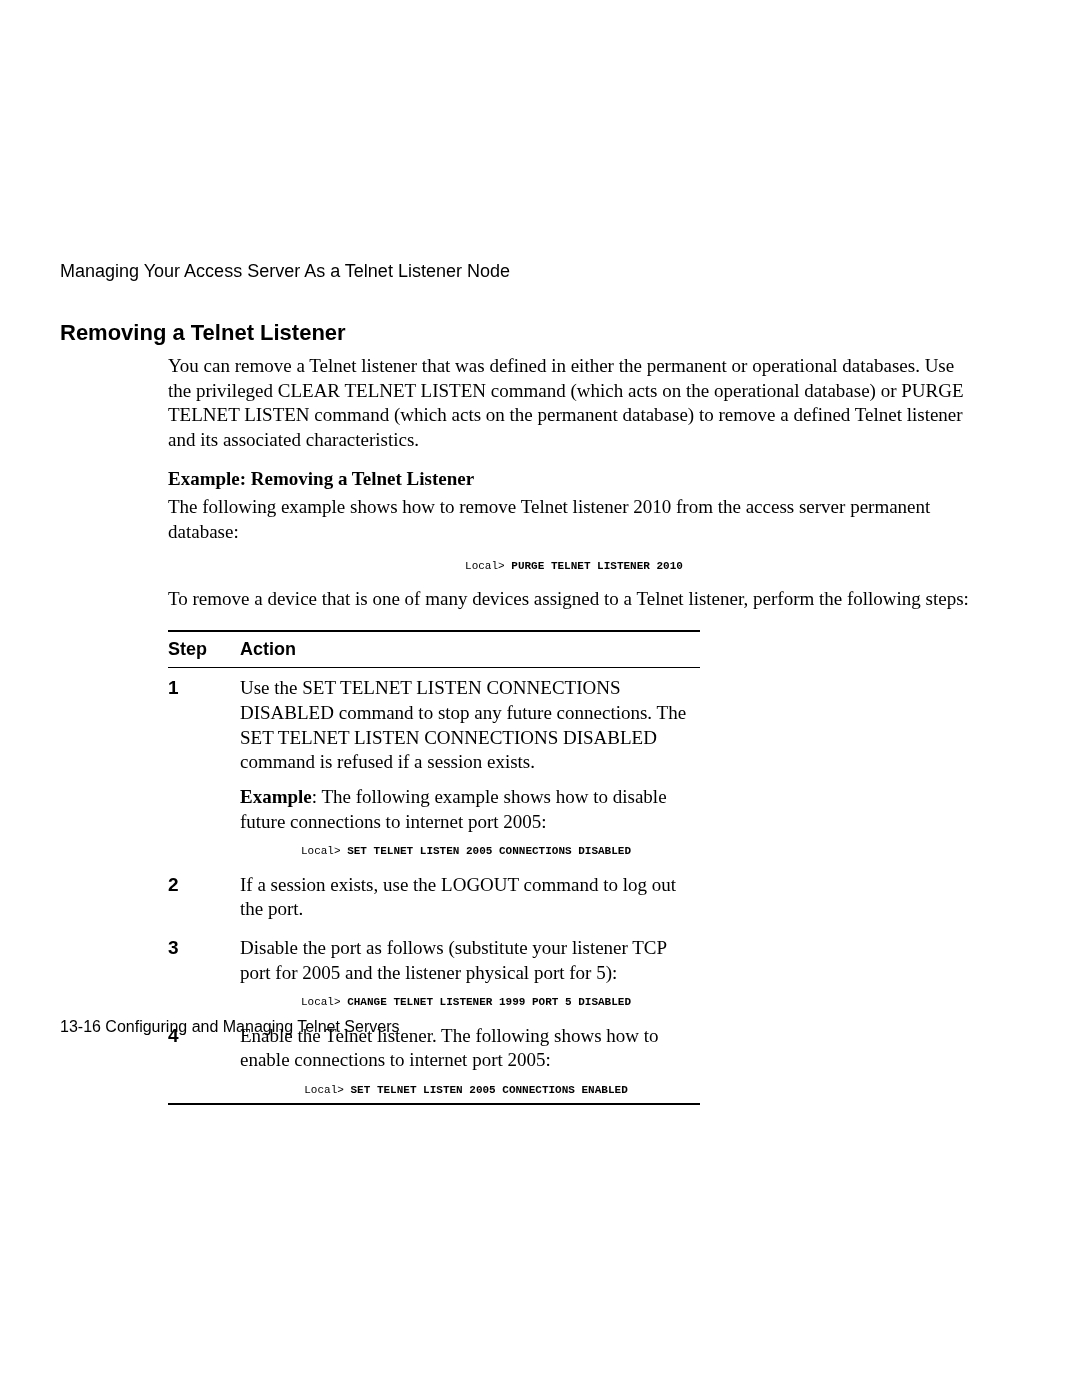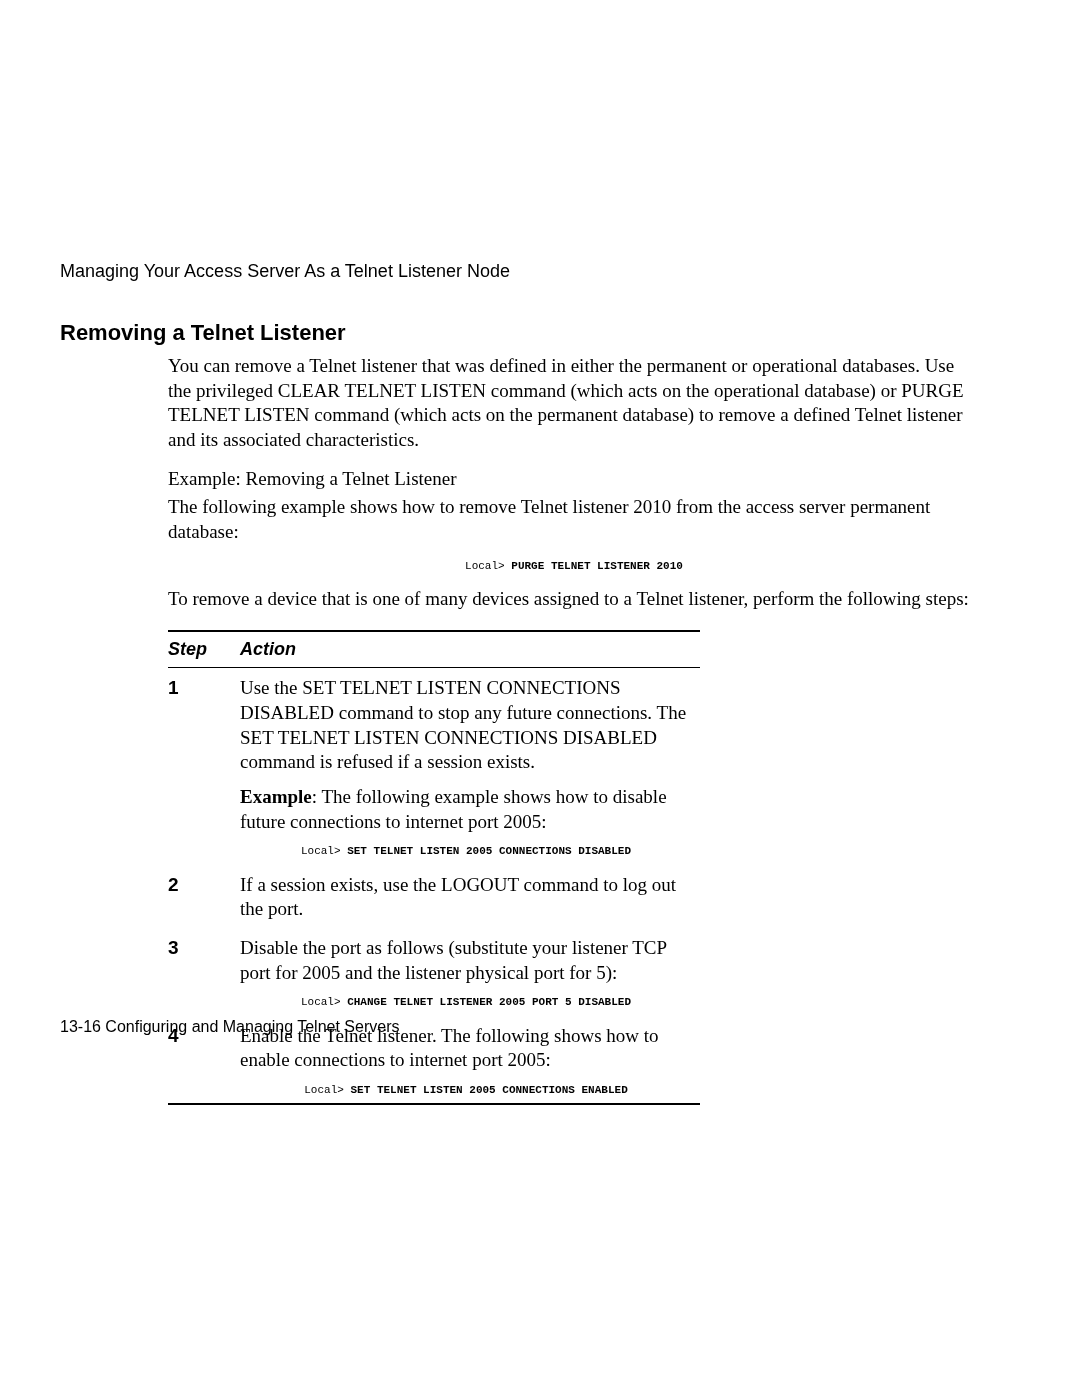--- a/index.html
+++ b/index.html
@@ -34,21 +34,21 @@
   }
   .body-indent {
     margin-left: 108px;   
   }
   .table-indent {
     margin-left: 108px;
     margin-right: 280px;  
   }
   .para { margin: 0 0 14px 0; }
   .subhead {
-    font-weight: normal;
+    font-weight: bold;
     margin: 14px 0 4px 0;
   }
   .code {
     font-family: "Courier New", Courier, monospace;
     font-size: 11px;
     white-space: pre;
     text-align: center;
   }
   .code-bold { font-weight: bold; }
   table {
@@ -58,21 +58,20 @@
   }
   th {
     font-family: Arial, Helvetica, sans-serif;
     font-weight: bold;
     text-align: left;
     font-size: 18px;
     padding: 6px 8px 6px 0;
     border-top: 2px solid #000;
     border-bottom: 1px solid #000;
     vertical-align: top;
-    font-style: italic;
   }
   td {
     font-family: "Times New Roman", Times, serif;
     font-size: 19px;
     padding: 8px 8px 6px 0;
     vertical-align: top;
     line-height: 1.3;
   }
   td.stepcol {
     font-family: Arial, Helvetica, sans-serif;
@@ -138,21 +137,21 @@
           <td class="stepcol">2</td>
           <td>
             <div class="cell-para">If a session exists, use the LOGOUT command to log out the port.</div>
           </td>
         </tr>
 
         <tr>
           <td class="stepcol">3</td>
           <td>
             <div class="cell-para">Disable the port as follows (substitute your listener TCP port for 2005 and the listener physical port for 5):</div>
-            <div class="cell-para code"><span>Local&gt; </span><span class="code-bold">CHANGE TELNET LISTENER 2005 PORT 5 DISABLED</span></div>
+            <div class="cell-para code"><span>Local&gt; </span><span class="code-bold">CHANGE TELNET LISTENER 1999 PORT 5 DISABLED</span></div>
           </td>
         </tr>
 
         <tr class="last">
           <td class="stepcol">4</td>
           <td>
             <div class="cell-para">Enable the Telnet listener. The following shows how to enable connections to internet port 2005:</div>
             <div class="cell-para code"><span>Local&gt; </span><span class="code-bold">SET TELNET LISTEN 2005 CONNECTIONS ENABLED</span></div>
           </td>
         </tr>

